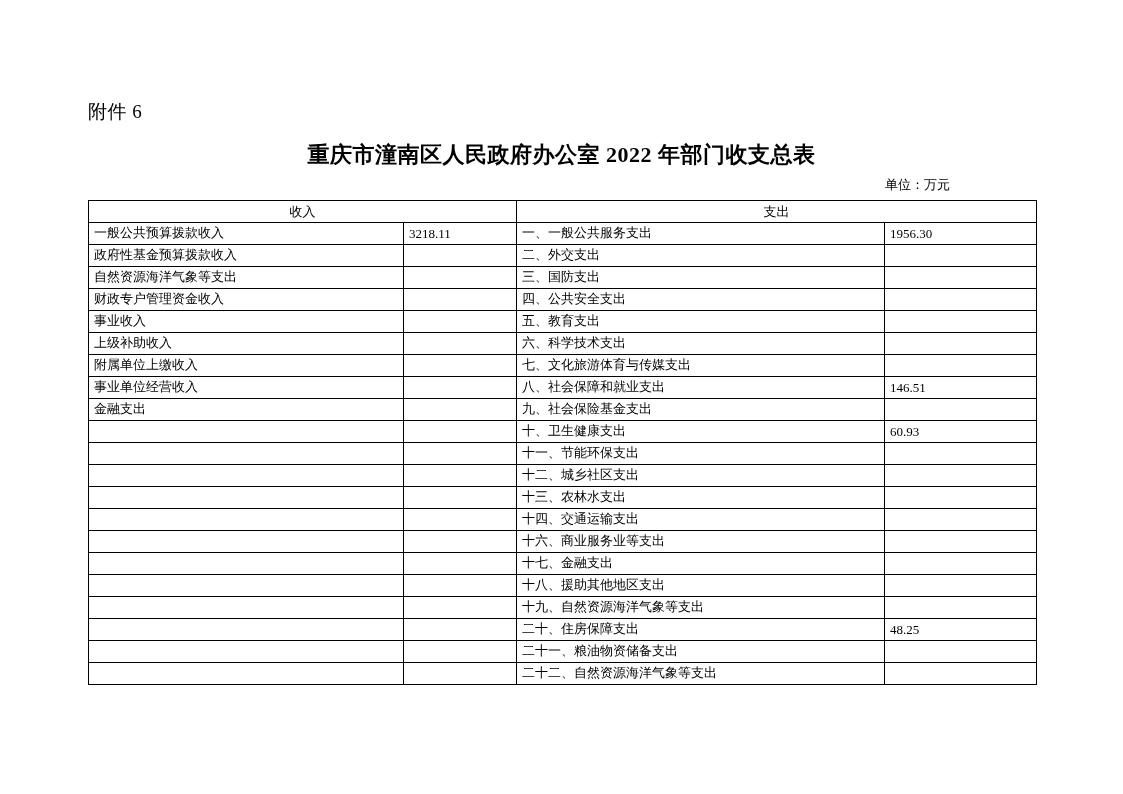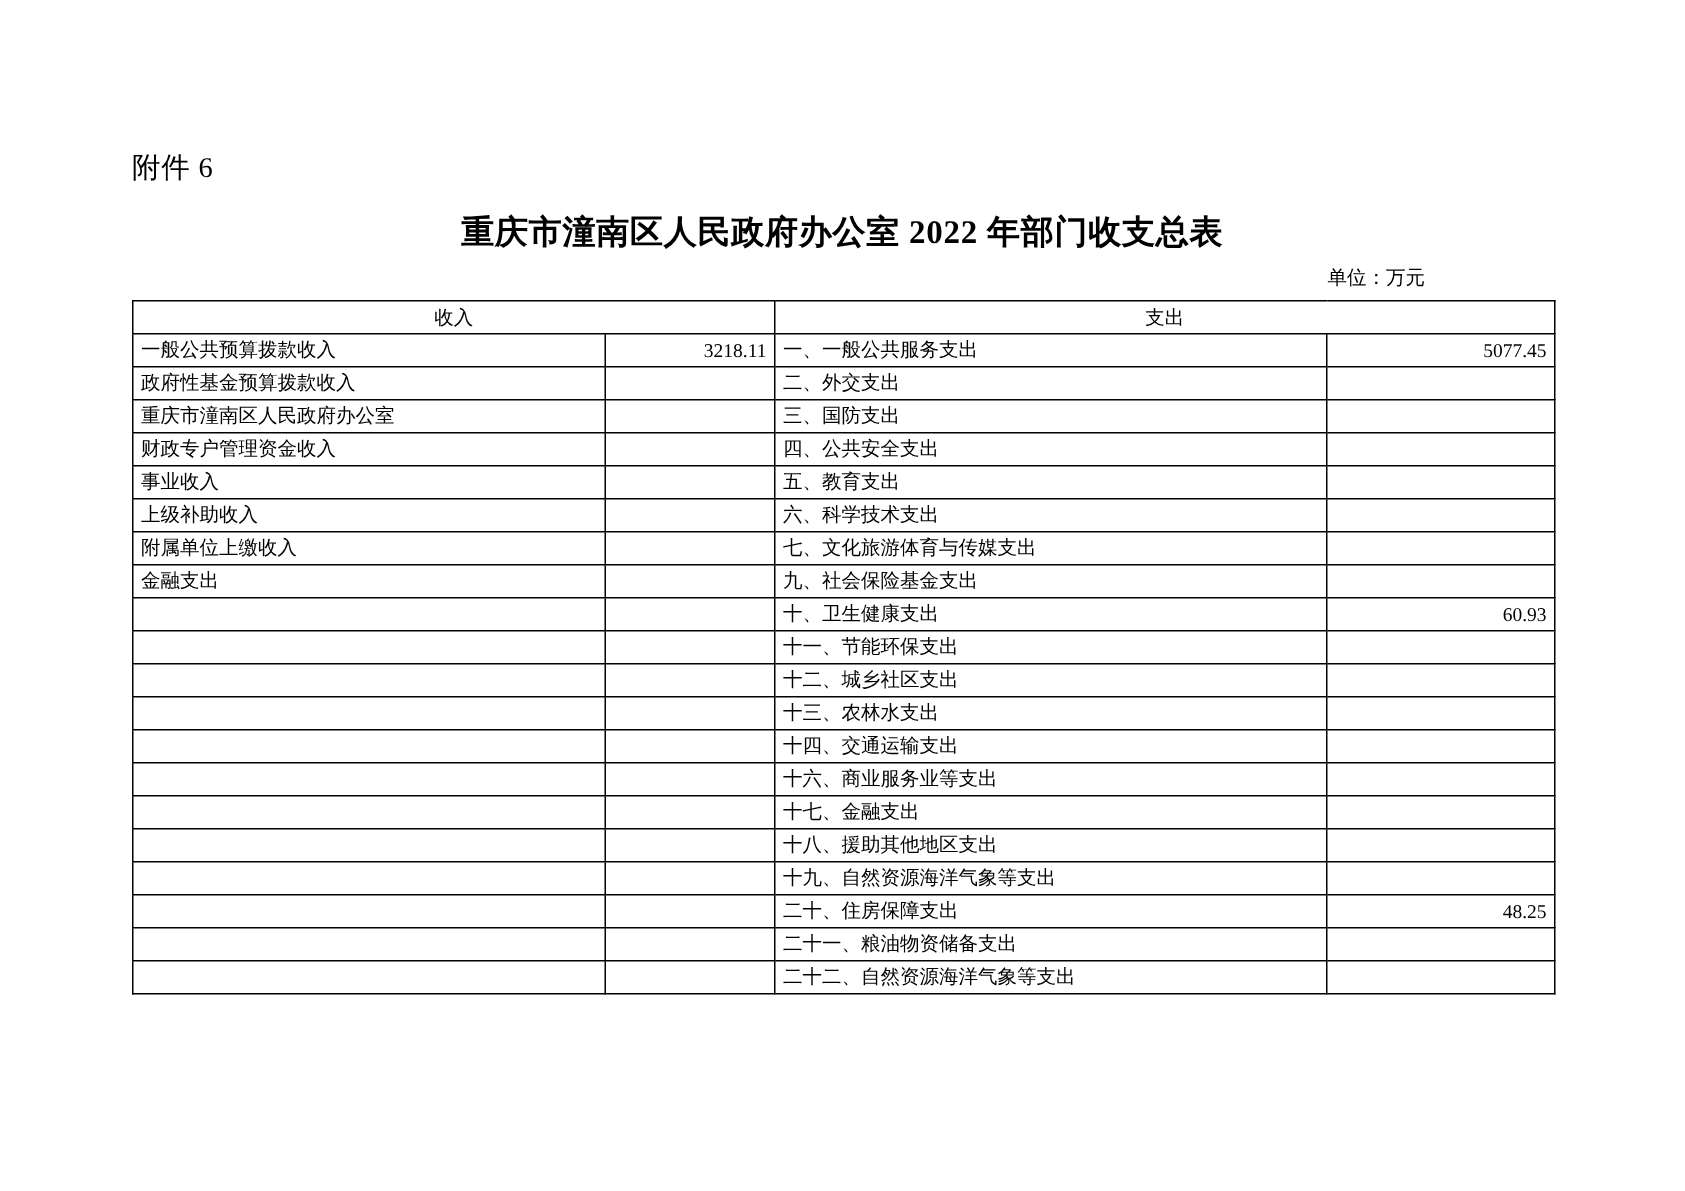--- a/index.html
+++ b/index.html
@@ -61,21 +61,21 @@
     padding: 0 5px;
     line-height: 19px;
     vertical-align: middle;
     white-space: nowrap;
     overflow: hidden;
   }
   .c-income-name { width: 315px; }
   .c-income-val  { width: 113px; }
   .c-exp-name    { width: 368px; }
   .c-exp-val     { width: 152px; }
-  .right  { text-align: right; }
+  .right  { text-align: left; }
   .left   { text-align: left; font-family: Liberation Mono, monospace; }
   .pad-left { padding-left: 10px; }
   .pad-right { padding-right: 10px; }
   .hdr { text-align: center; }
 </style>
 </head>
 <body>
 
 <div class="page">
 
@@ -94,30 +94,30 @@
     </colgroup>
     <tbody id="table-body">
       <tr>
         <td colspan="2" class="hdr">收入</td>
         <td colspan="2" class="hdr">支出</td>
       </tr>
     <tr>
           <td class="left pad-left">一般公共预算拨款收入</td>
           <td class="right pad-right">3218.11</td>
           <td class="left pad-left">一、一般公共服务支出</td>
-          <td class="right pad-right">5077.45</td>
+          <td class="right pad-right">1956.30</td>
         </tr>
         <tr>
           <td class="left pad-left">政府性基金预算拨款收入</td>
           <td class="right pad-right"></td>
           <td class="left pad-left">二、外交支出</td>
           <td class="right pad-right"></td>
         </tr>
         <tr>
-          <td class="left pad-left">重庆市潼南区人民政府办公室</td>
+          <td class="left pad-left">自然资源海洋气象等支出</td>
           <td class="right pad-right"></td>
           <td class="left pad-left">三、国防支出</td>
           <td class="right pad-right"></td>
         </tr>
         <tr>
           <td class="left pad-left">财政专户管理资金收入</td>
           <td class="right pad-right"></td>
           <td class="left pad-left">四、公共安全支出</td>
           <td class="right pad-right"></td>
         </tr>
@@ -131,20 +131,26 @@
           <td class="left pad-left">上级补助收入</td>
           <td class="right pad-right"></td>
           <td class="left pad-left">六、科学技术支出</td>
           <td class="right pad-right"></td>
         </tr>
         <tr>
           <td class="left pad-left">附属单位上缴收入</td>
           <td class="right pad-right"></td>
           <td class="left pad-left">七、文化旅游体育与传媒支出</td>
           <td class="right pad-right"></td>
+        </tr>
+        <tr>
+          <td class="left pad-left">事业单位经营收入</td>
+          <td class="right pad-right"></td>
+          <td class="left pad-left">八、社会保障和就业支出</td>
+          <td class="right pad-right">146.51</td>
         </tr>
         <tr>
           <td class="left pad-left">金融支出</td>
           <td class="right pad-right"></td>
           <td class="left pad-left">九、社会保险基金支出</td>
           <td class="right pad-right"></td>
         </tr>
         <tr>
           <td class="left pad-left"></td>
           <td class="right pad-right"></td>

